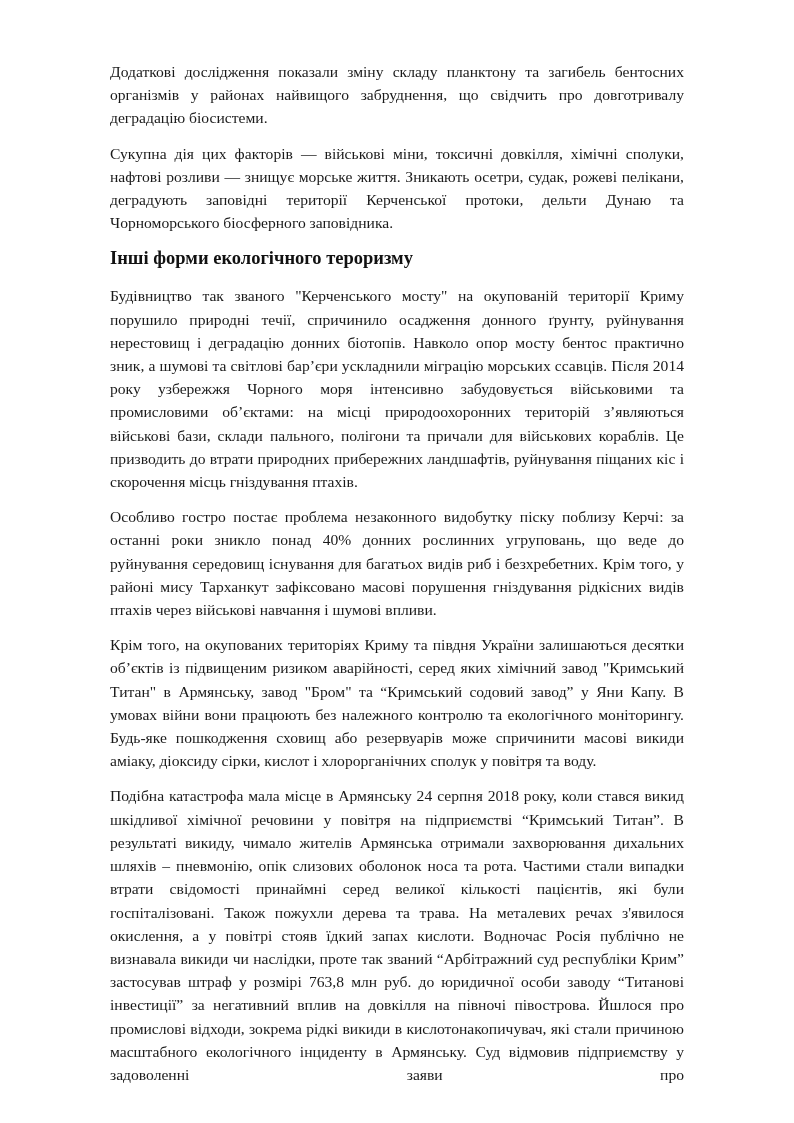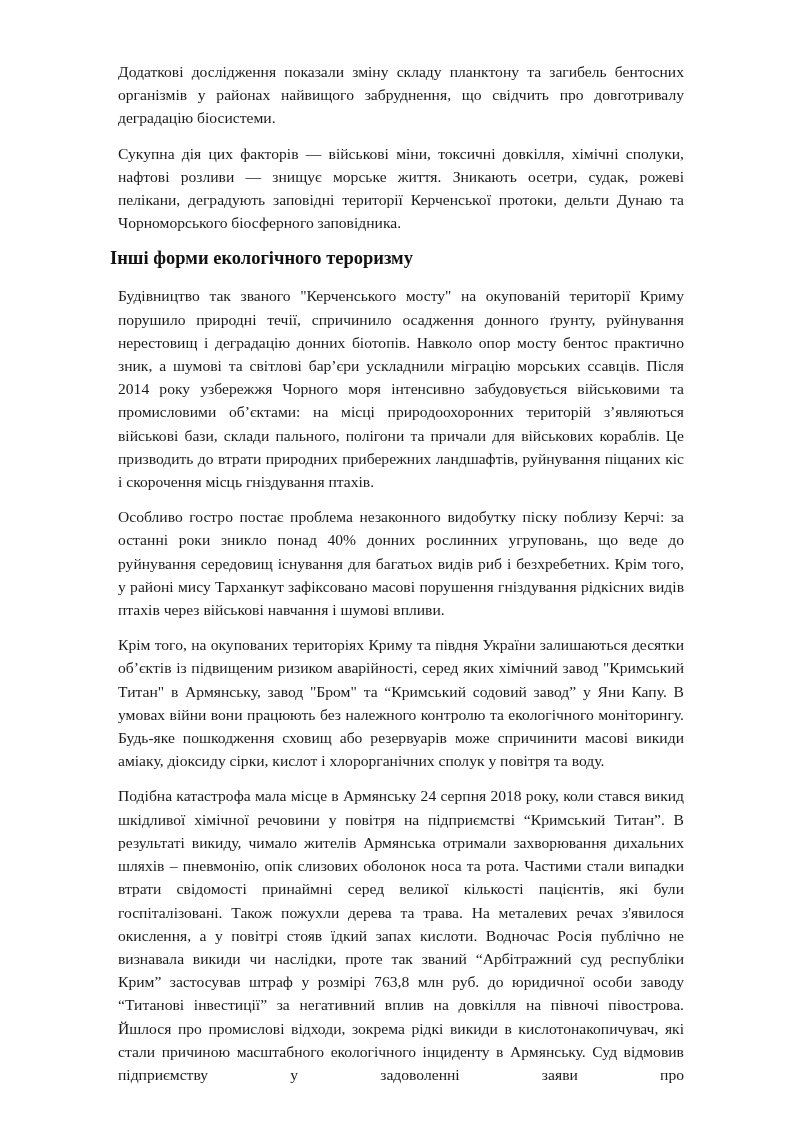--- a/index.html
+++ b/index.html
@@ -17,21 +17,21 @@
     position: absolute;
     left: 110px;
     top: 60px;
     width: 574px;
     font-family: "Liberation Serif", "DejaVu Serif", serif;
     font-size: 15.6px;
     line-height: 23.2px;
     color: #1a1a1a;
   }
   p {
-    margin: 0 0 12px 8px;
+    margin: 0 0 12px 0;
     text-align: justify;
     text-justify: inter-word;
   }
   h2 {
     font-family: "Liberation Serif", "DejaVu Serif", serif;
     font-weight: bold;
     font-size: 18.5px;
     line-height: 24px;
     margin: 8px 0 14px 0;
     color: #111111;

